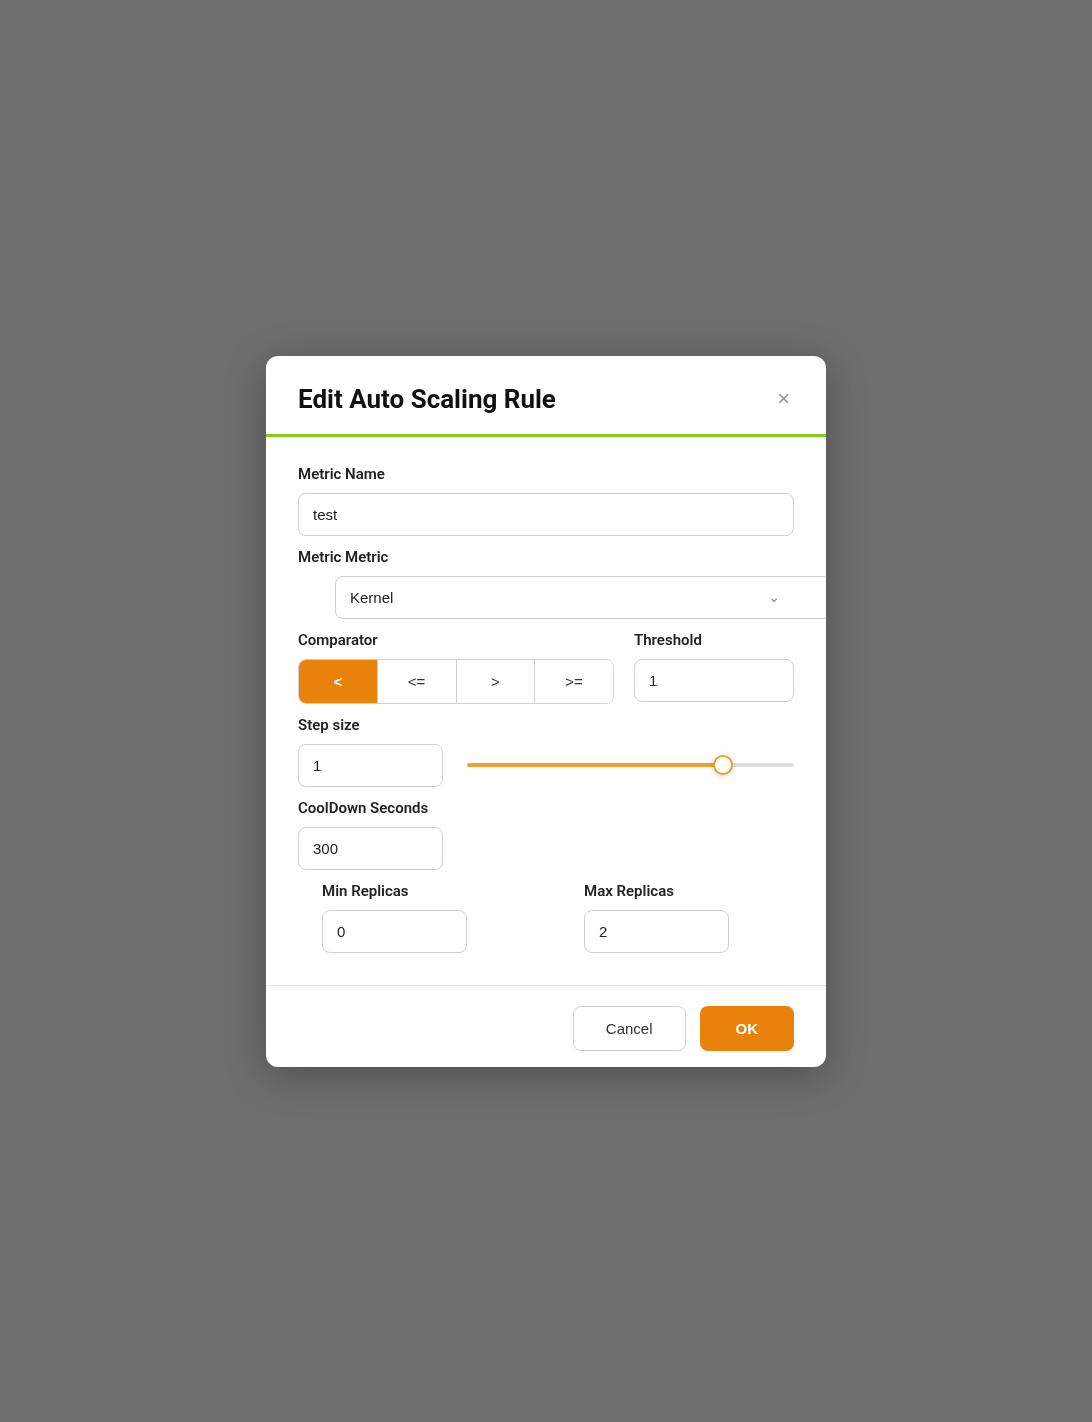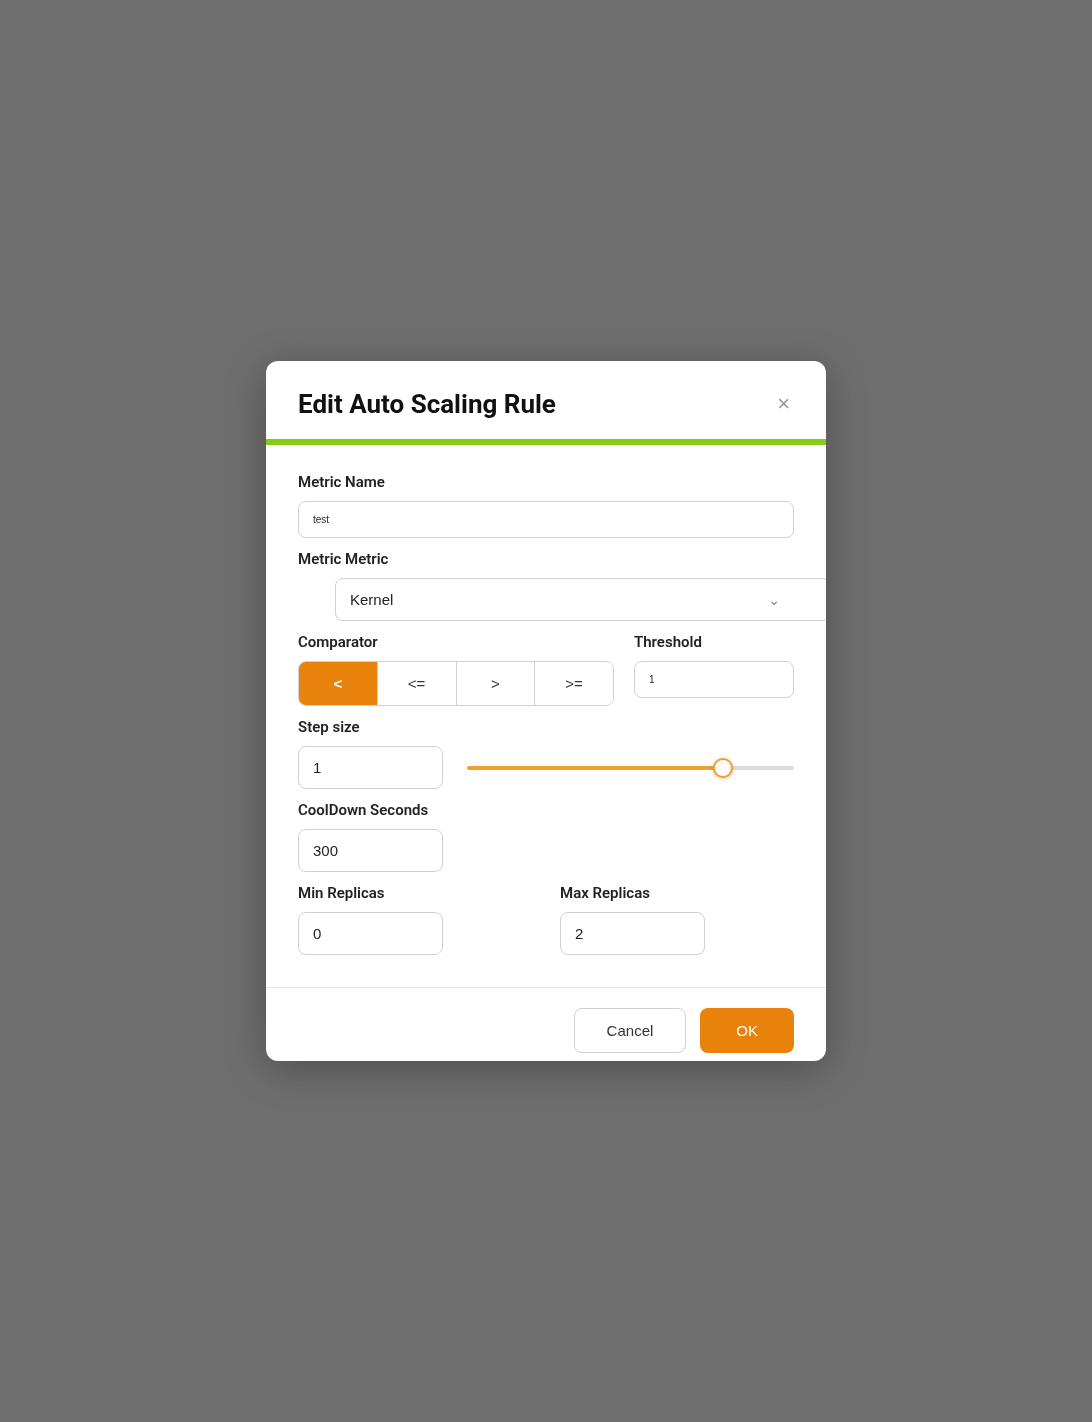--- a/index.html
+++ b/index.html
@@ -38,21 +38,21 @@
       overflow: hidden;
       display: flex;
       flex-direction: column;
     }
 
     .modal-header {
       display: flex;
       justify-content: space-between;
       align-items: center;
       padding: 28px 32px 20px 32px;
-      border-bottom: 6px solid #84cc16;
+      border-bottom: 3px solid #84cc16;
     }
 
     .modal-title {
       font-size: 26px;
       font-weight: 700;
       color: #111;
     }
 
     .close-btn {
       background: none;
@@ -76,21 +76,21 @@
       font-weight: 600;
       color: #222;
       margin-bottom: 10px;
     }
 
     .text-input {
       width: 100%;
       border: 1.5px solid #d0d0d0;
       border-radius: 8px;
       padding: 12px 14px;
-      font-size: 10px;
+      font-size: 15px;
       color: #222;
       outline: none;
       background: #fff;
     }
 
     .select-wrapper {
       position: relative;
     }
 
     .select-input {
@@ -208,36 +208,37 @@
       cursor: pointer;
     }
 
     .replicas-row {
       display: flex;
       gap: 28px;
     }
 
     .replicas-section {
       flex: 1;
+      margin-left: 24px;
     }
 
     .small-input {
       width: 145px;
       border: 1.5px solid #d0d0d0;
       border-radius: 8px;
       padding: 12px 14px;
       font-size: 15px;
       color: #222;
       outline: none;
       background: #fff;
     }
 
     .modal-footer {
       border-top: 1px solid #e8e8e8;
-      padding: 20px 32px 8px 32px;
+      padding: 20px 32px 16px 32px;
       display: flex;
       justify-content: flex-end;
       gap: 14px;
     }
 
     .cancel-btn {
       padding: 13px 32px;
       border: 1.5px solid #d0d0d0;
       border-radius: 8px;
       background: #fff;
@@ -246,21 +247,21 @@
       color: #333;
       cursor: pointer;
     }
 
     .ok-btn {
       padding: 13px 36px;
       border: none;
       border-radius: 8px;
       background: #e8820a;
       font-size: 15px;
-      font-weight: 400;
+      font-weight: 700;
       color: #fff;
       cursor: pointer;
     }
   </style>
 </head>
 <body>
 
 <div class="backdrop">
   <div class="modal">
 

